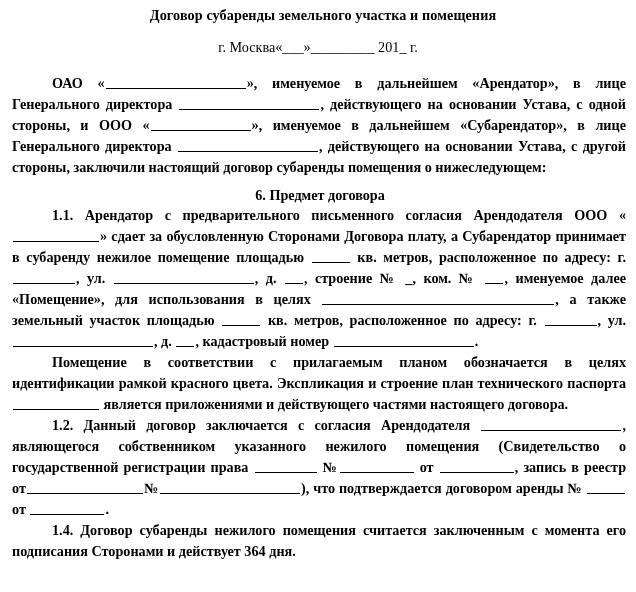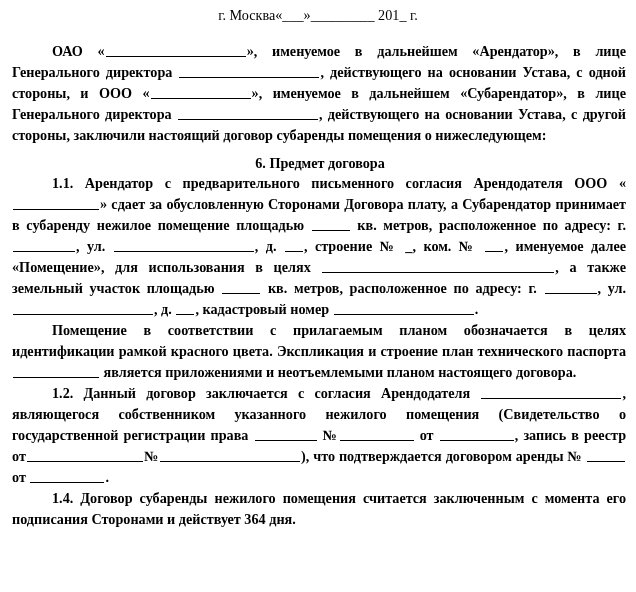--- a/index.html
+++ b/index.html
@@ -84,32 +84,33 @@
   .u7 { width: 100px; }
   .u8 { width: 116px; }
   .u9 { width: 140px; }
   .u11 { width: 232px; }
 </style>
 </head>
 <body>
 
 <div class="page">
 
+  <h1 class="doc-title">Договор субаренды земельного участка и помещения</h1>
 
   <div class="datebar">
     <span class="city">г. Москва</span>
     <span class="dateline">«___»_________ 201_ г.</span>
   </div>
 
   <p class="para"><span>ОАО</span> <span>«</span><span class="u u9"></span><span>», именуемое в дальнейшем «Арендатор», в лице Генерального директора</span> <span class="u u9"></span><span>, действующего на основании Устава, с одной стороны, и</span> <span>ООО</span> <span>«</span><span class="u u7"></span><span>», именуемое в дальнейшем «Субарендатор», в лице Генерального директора</span> <span class="u u9"></span><span>, действующего на основании Устава, с другой стороны,</span> <span>заключили настоящий договор субаренды помещения о нижеследующем:</span></p>
 
   <h2 class="section-title">6. Предмет договора</h2>
 
   <p class="para"><span>1.1.</span> <span>Арендатор с предварительного письменного согласия Арендодателя ООО «</span><span class="u u6"></span><span>» сдает за обусловленную Сторонами Договора плату, а Субарендатор принимает в субаренду нежилое помещение площадью</span> <span class="u u2"></span> <span>кв. метров, расположенное по адресу: г.</span> <span class="u u4"></span><span>, ул.</span> <span class="u u9"></span><span>, д.</span> <span class="u u0"></span><span>, строение № _, ком. №</span> <span class="u u0"></span><span>, именуемое далее «Помещение», для использования в целях</span> <span class="u u11"></span><span>,</span> <span>а также земельный участок площадью</span> <span class="u u2"></span> <span>кв. метров, расположенное по адресу: г.</span> <span class="u u3"></span><span>, ул.</span> <span class="u u9"></span><span>, д.</span> <span class="u u0"></span><span>, кадастровый номер</span> <span class="u u9"></span><span>.</span></p>
 
-  <p class="para"><span>Помещение в соответствии с прилагаемым планом обозначается в целях идентификации рамкой красного цвета. Экспликация и строение план технического паспорта</span> <span class="u u6"></span> <span>является приложениями и неотъемлемыми планом настоящего договора.</span></p>
+  <p class="para"><span>Помещение в соответствии с прилагаемым планом обозначается в целях идентификации рамкой красного цвета. Экспликация и строение план технического паспорта</span> <span class="u u6"></span> <span>является приложениями и действующего частями настоящего договора.</span></p>
 
   <p class="para"><span>1.2.</span> <span>Данный договор заключается с согласия Арендодателя</span> <span class="u u9"></span><span>, являющегося собственником указанного нежилого помещения (Свидетельство о государственной регистрации права</span> <span class="u u4"></span> <span>№</span><span class="u u5"></span> <span>от</span> <span class="u u5"></span><span>, запись в реестр от</span><span class="u u8"></span><span>№</span><span class="u u9"></span><span>), что подтверждается договором аренды</span> <span>№</span> <span class="u u2"></span> <span>от</span> <span class="u u5"></span><span>.</span></p>
 
 
   <p class="para"><span>1.4.</span> <span>Договор субаренды нежилого помещения считается заключенным с момента его подписания Сторонами и действует 364 дня.</span></p>
 
 </div>
 
 </body></html>

